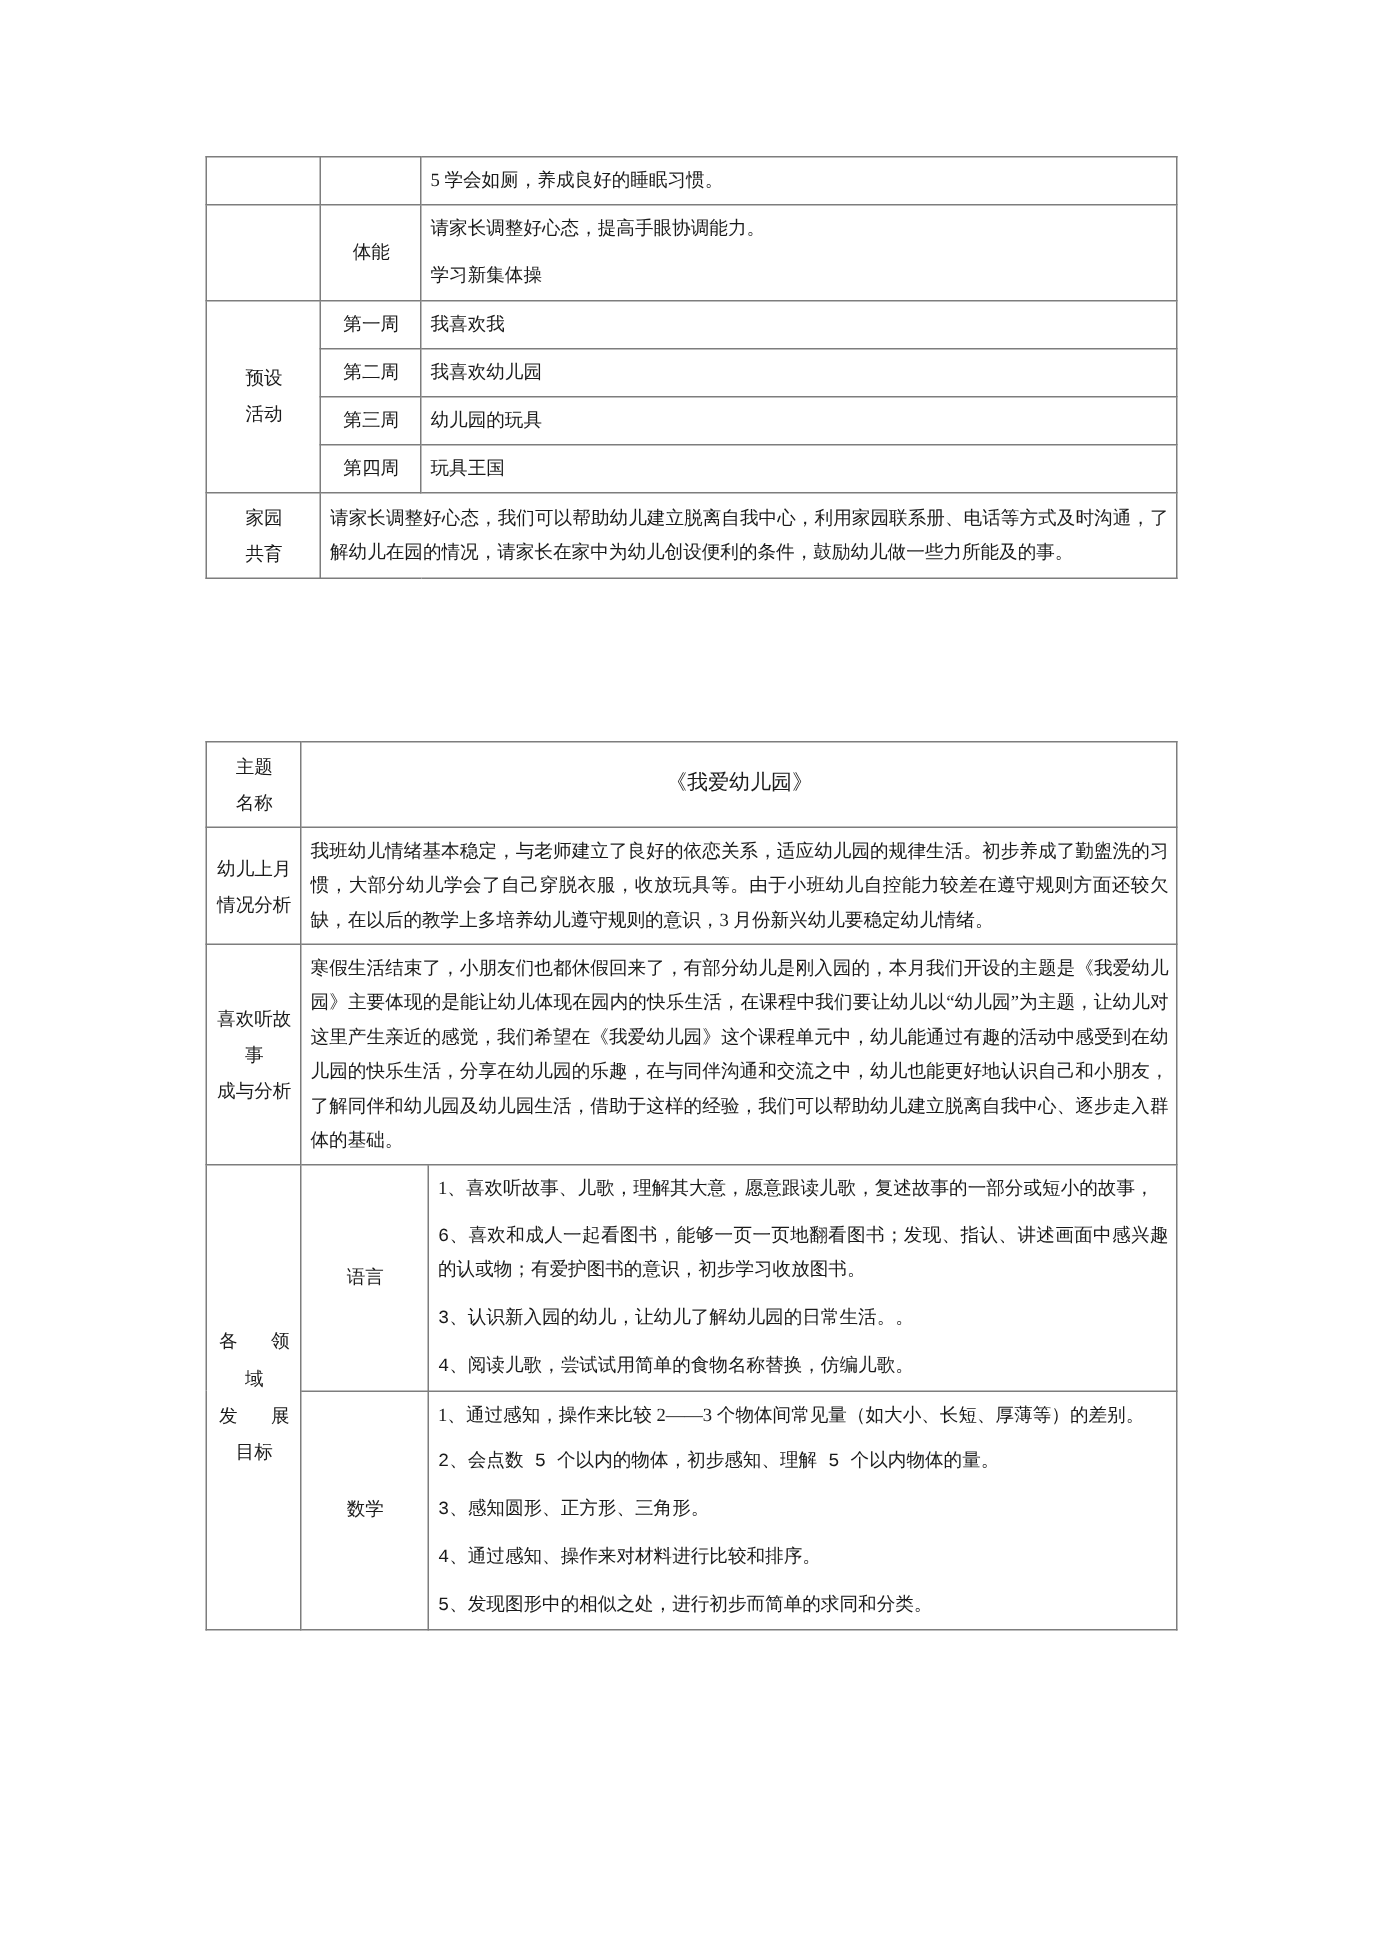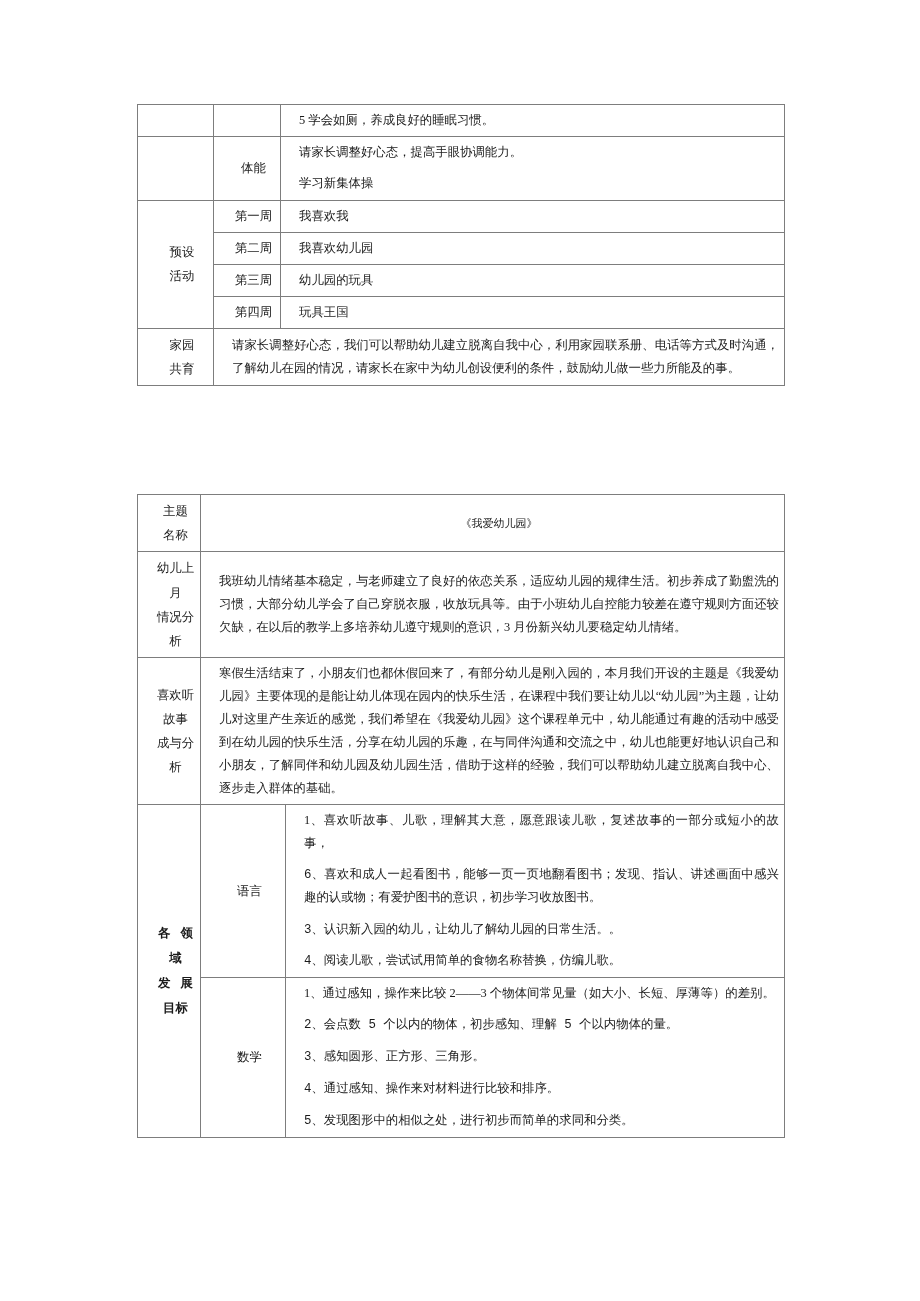--- a/index.html
+++ b/index.html
@@ -31,21 +31,21 @@
 
   table.doc-table {
     width: 647px;
     border-collapse: collapse;
     table-layout: fixed;
     font-size: 12.4px;
     line-height: 1.85;
   }
   table.doc-table td {
     border: 1px solid #7d7d7d;
-    padding: 4px 5px 4px 18px;
+    padding: 4px 5px 4px 6px;
     vertical-align: middle;
     word-break: break-all;
   }
   .c-label {
     text-align: center;
     vertical-align: middle;
   }
   .c-body {
     text-align: left;
   }
@@ -67,31 +67,30 @@
     display: block;
     line-height: 1.95;
   }
   .spread {
     display: block;
     text-align: justify;
     text-justify: inter-ideograph;
     text-align-last: justify;
     line-height: 2.0;
     padding: 0 2px;
-    font-weight: bold;
   }
   .spread-last {
     text-align-last: center;
   }
   .tall-cell {
     vertical-align: middle;
   }
   .theme-title {
     text-align: center;
-    font-size: 11px;
+    font-size: 14px;
   }
   .pad-v-lg { padding-top: 13px; padding-bottom: 13px; }
 </style>
 </head>
 <body>
 
 <div class="page">
 
   <div class="table-wrap" id="table-one-wrap">
     <table class="doc-table">

